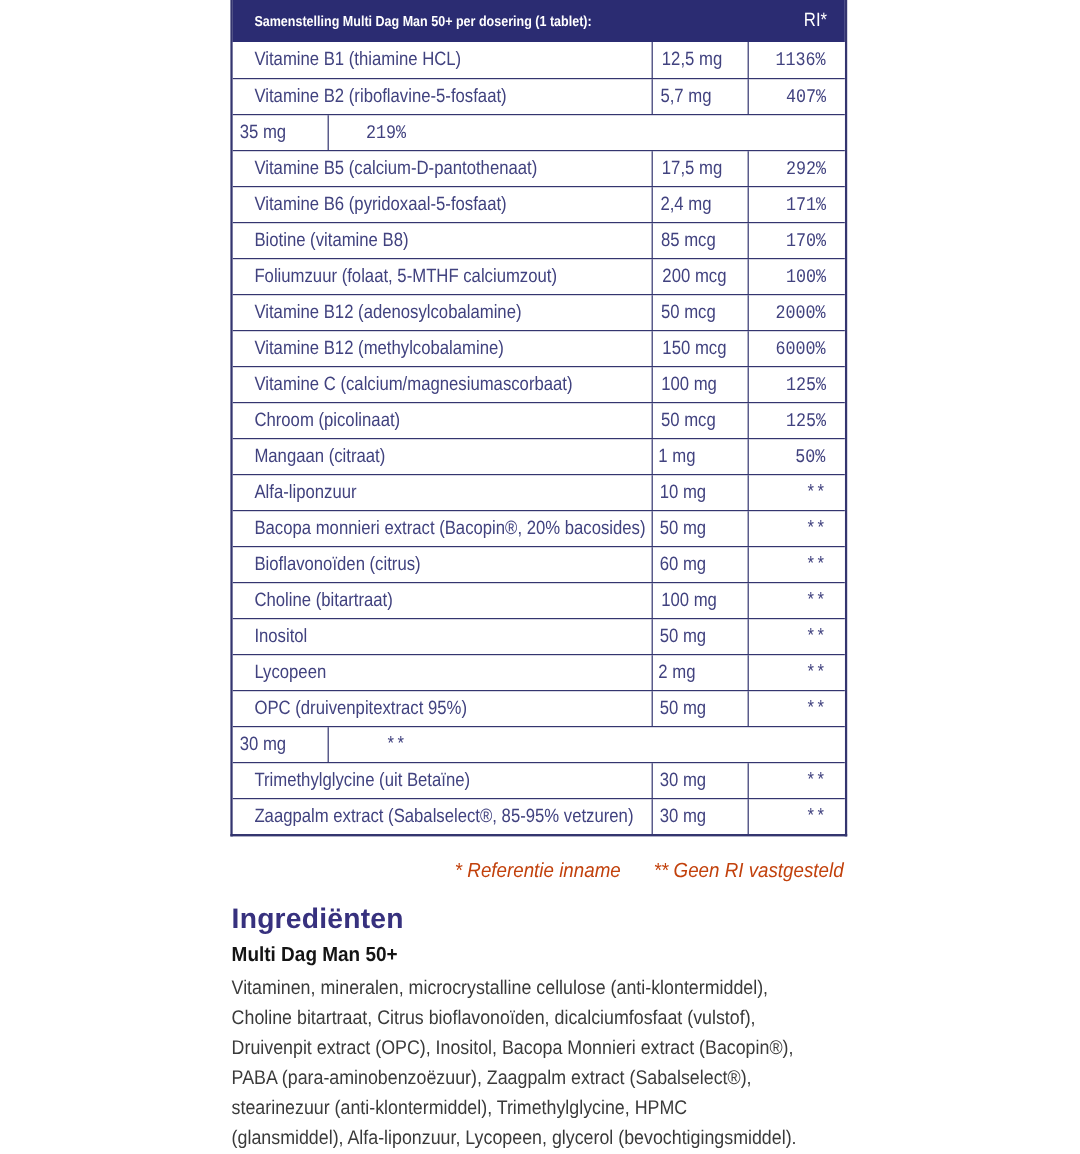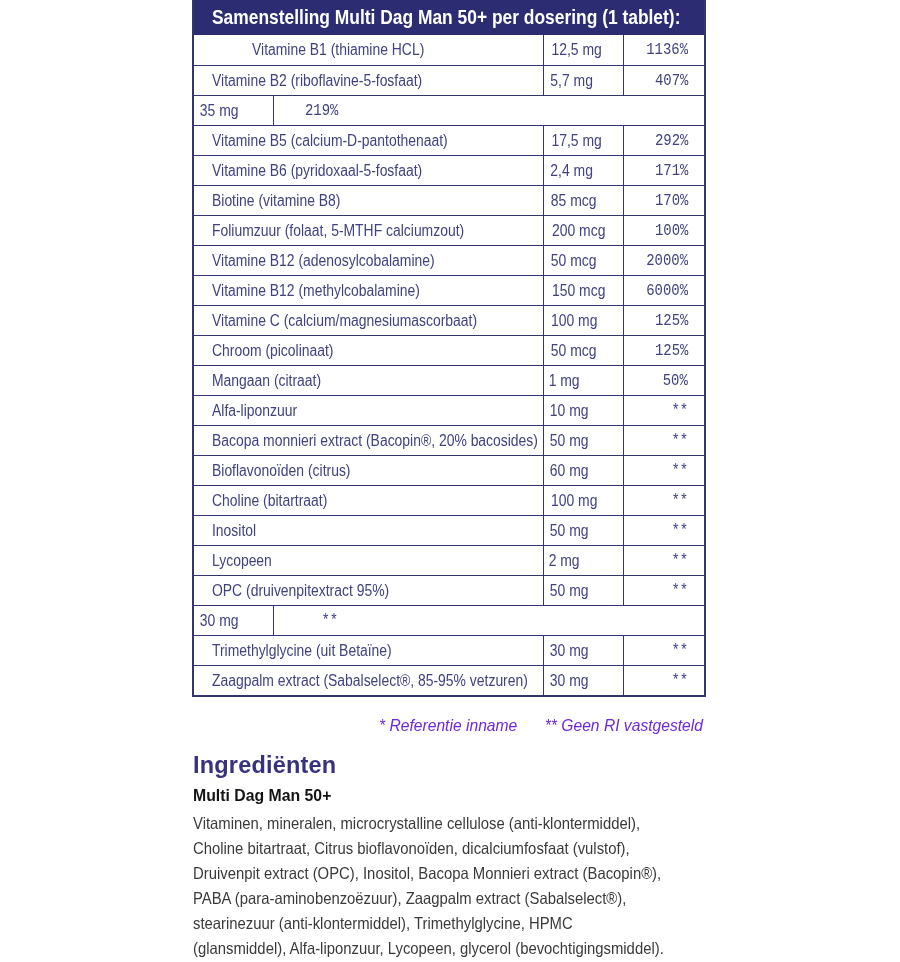--- a/index.html
+++ b/index.html
@@ -22,21 +22,21 @@
     background: #ffffff;
   }
   .thead {
     display: flex; align-items: center;
     height: 35px;
     background: #2b2c72;
     color: #ffffff;
   }
   .thead .t-title {
     flex: 1; padding-left: 18px;
-    font-weight: bold; font-size: 20px;
+    font-weight: bold; font-size: 12px;
     white-space: nowrap;
   }
   .thead .t-title > span, .thead .t-ri > span {
     display: inline-block; white-space: nowrap;
     transform: scaleX(0.87);
   }
   .thead .t-title > span { transform-origin: 0 50%; }
   .thead .t-ri {
     width: 80px; box-sizing: border-box;
     text-align: right; padding-right: 15px;
@@ -44,21 +44,21 @@
   }
   .thead .t-ri > span { transform-origin: 100% 50%; }
 
   .trow {
     display: flex; align-items: stretch;
     height: 30px;
     box-sizing: border-box;
     border-top: 1.5px solid #34356f;
     background: #ffffff;
   }
-  .trow:first-child { border-top: none; padding-left: 40px; }
+  .trow:first-child { border-top: none; }
   .c-label {
     flex: 1; min-width: 0;
     display: flex; align-items: center;
     padding-left: 18px;
     border-right: 1.5px solid #34356f;
     overflow: hidden;
   }
   .c-amount {
     width: 80px; box-sizing: border-box;
     display: flex; align-items: center; justify-content: flex-start;
@@ -82,21 +82,21 @@
   .c-amount .ct, .c-ri .ct { transform-origin: 100% 50%; }
 
   
   .footnote {
     position: absolute;
     left: 192px; top: 716px;
     width: 511px;
     text-align: right;
     font-style: italic;
     font-size: 17px;
-    color: #6d28d9;
+    color: #c2410c;
     white-space: nowrap;
   }
   .footnote span {
     display: inline-block;
     transform: scaleX(0.92);
     transform-origin: 100% 50%;
   }
   .footnote .fn-gap { margin-left: 14px; }
 
   

